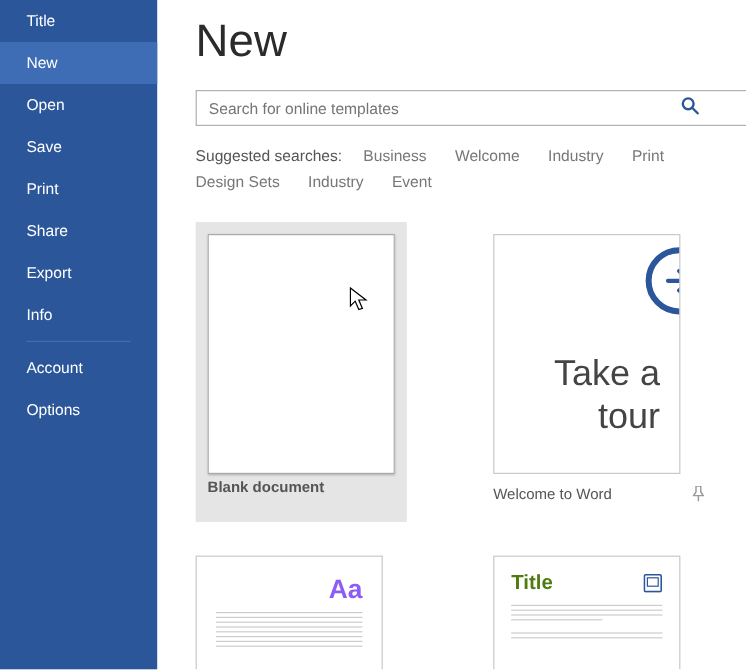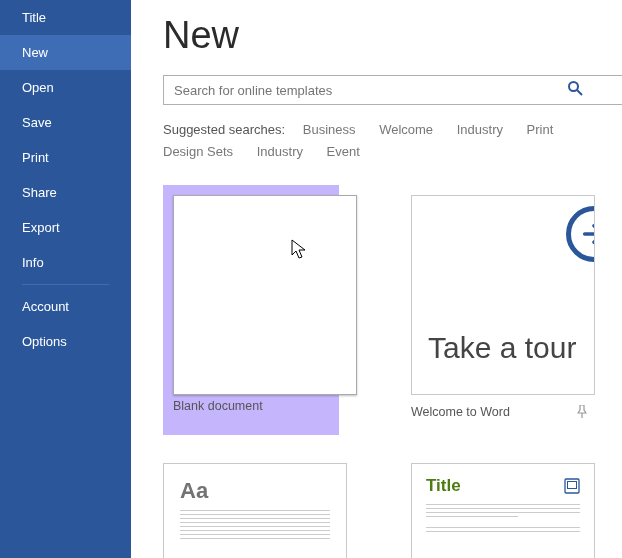--- a/index.html
+++ b/index.html
@@ -81,30 +81,32 @@
     display: flex;
     flex-wrap: wrap;
     gap: 0 72px;
   }
   .template-card {
     width: 176px;
     margin-bottom: 28px;
     cursor: pointer;
   }
   .thumb {
-    width: 184px;
+    width: 156px;
     height: 200px;
     border: 1px solid #C9C9C9;
     background: #fff;
     position: relative;
     overflow: hidden;
+    text-align: right;
   }
   .template-card.selected {
     padding: 10px 10px 22px 10px;
-    background: #c4b5fd;
+    background: #e5e5e5;
+    font-weight: bold;
   }
   .template-card.selected .thumb {
     box-shadow: 0 1px 2px rgba(0,0,0,0.25);
     border-color: #aaa;
   }
   .thumb.tour {
     display: flex;
     flex-direction: column;
     justify-content: flex-end;
     padding: 0 16px 28px 16px;
@@ -141,21 +143,21 @@
     position: absolute;
     pointer-events: none;
   }
   .cursor-arrow svg { width: 16px; height: 20px; }
 
   
   .thumb.letter {
     padding: 14px 16px;
     height: 105px;
   }
-  .letter-aa { color: #737373; font-size: 22px; font-weight: 600; margin-bottom:6px;}
+  .letter-aa { color: #8b5cf6; font-size: 22px; font-weight: 600; margin-bottom:6px;}
   .letter-rule { border-top:1px solid #ccc; margin-bottom:3px; }
 
   
   .thumb.titled {
     padding: 12px 14px;
     height: 105px;
   }
   .titled-row { display:flex; justify-content:space-between; align-items:center; margin-bottom:8px;}
   .titled-title { font-size: 17px; font-weight:700; color:#4d7c0f; }
   .titled-icon { width:16px; height:16px; color:#2B579A; }

